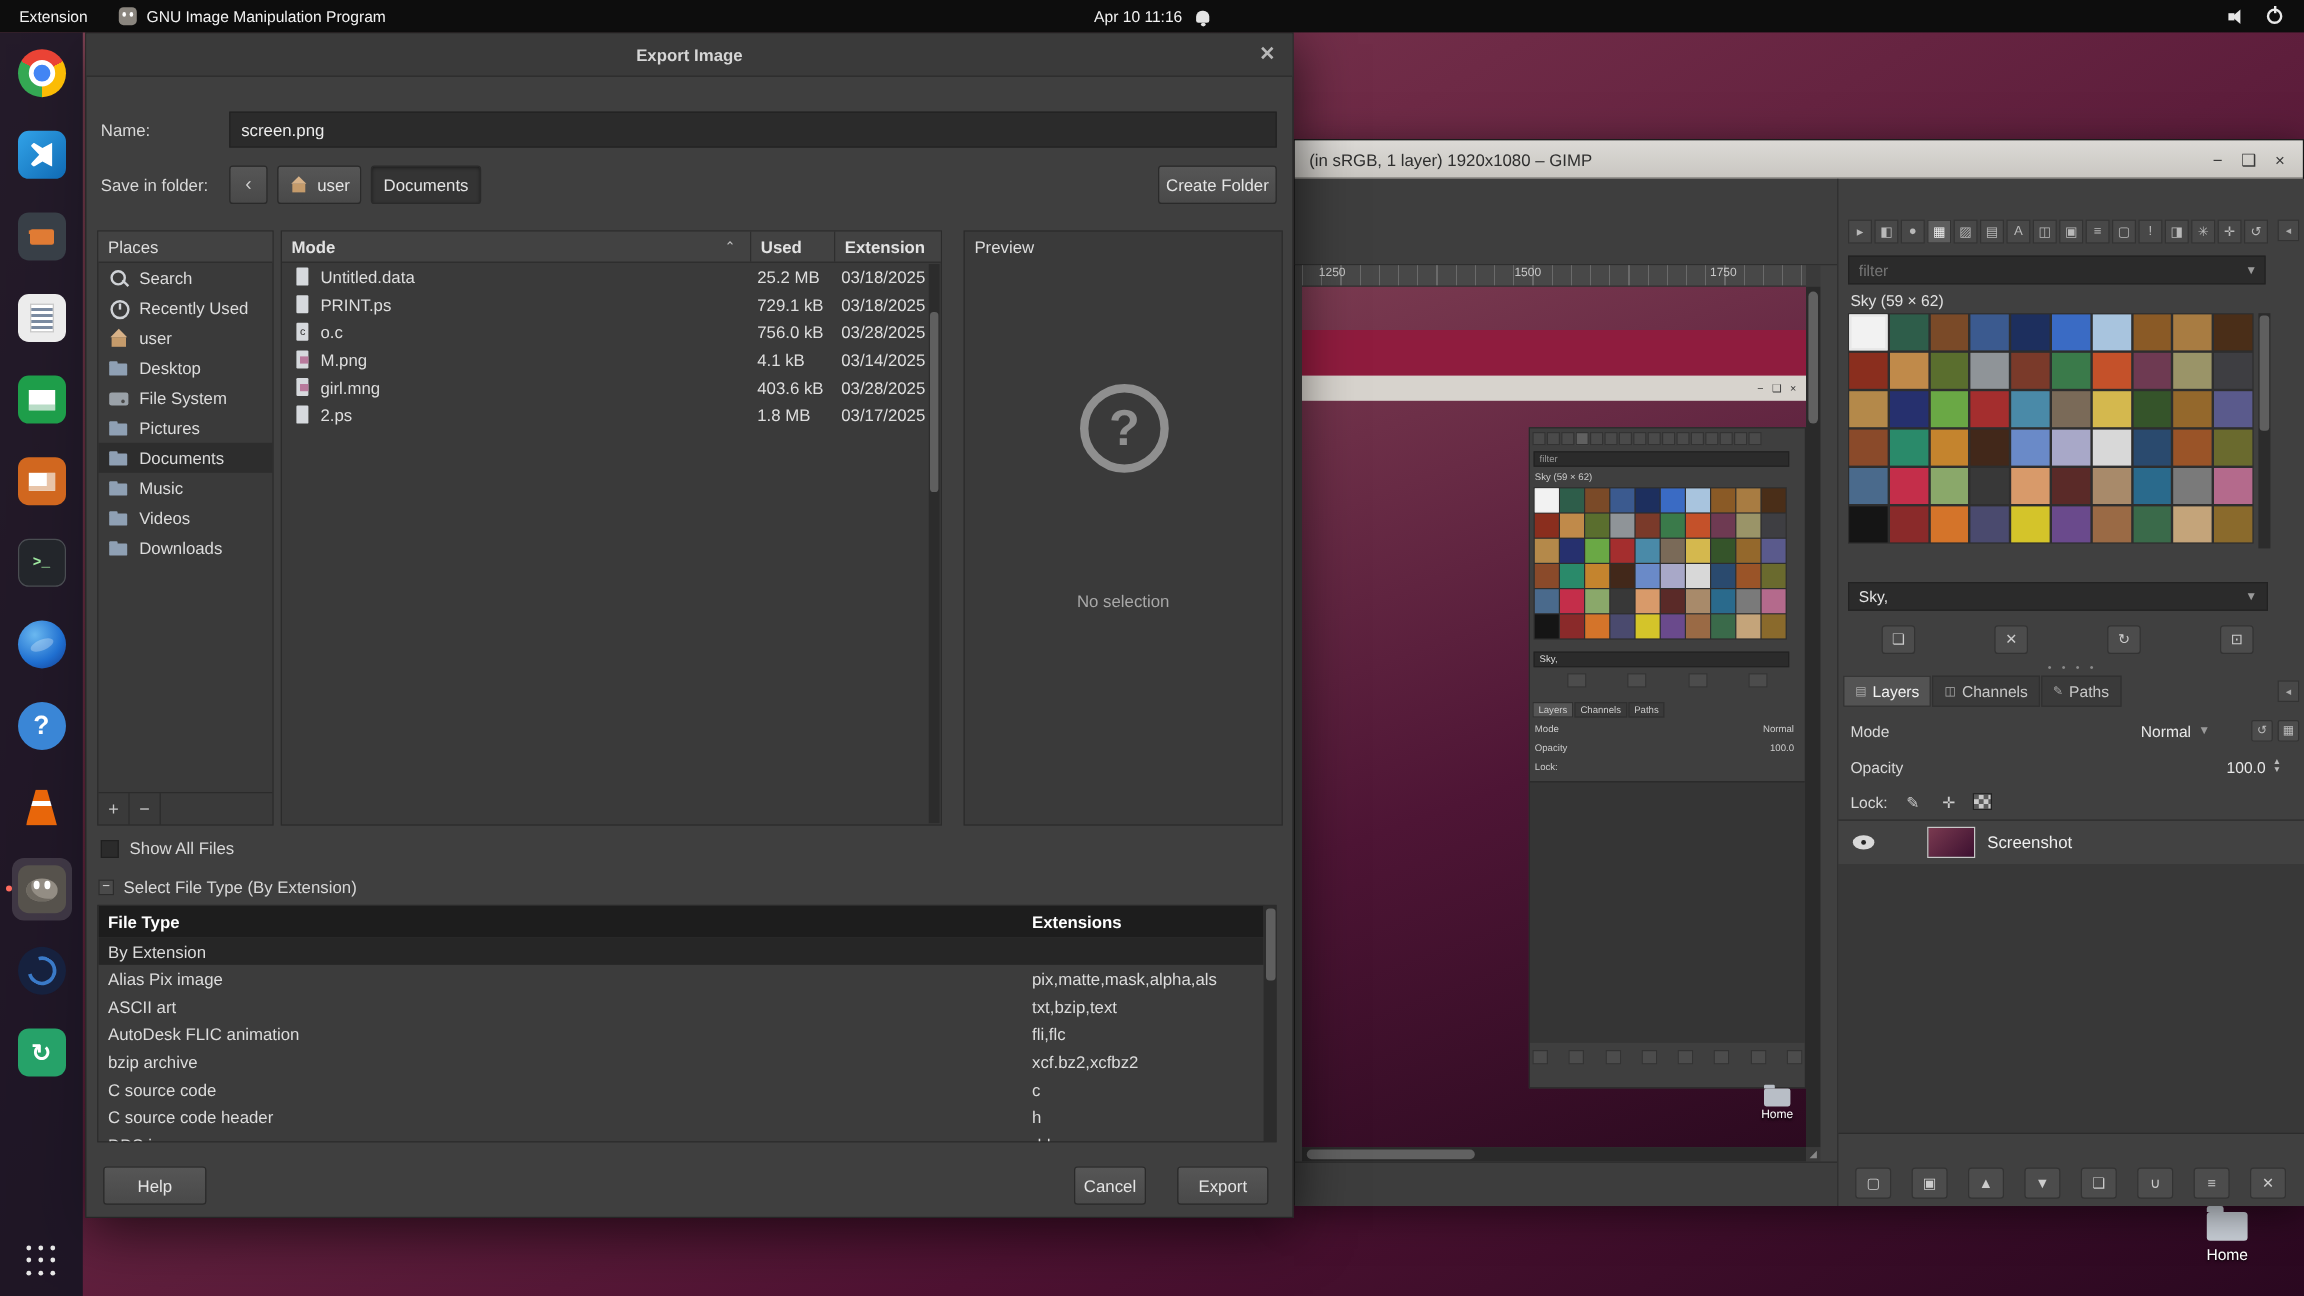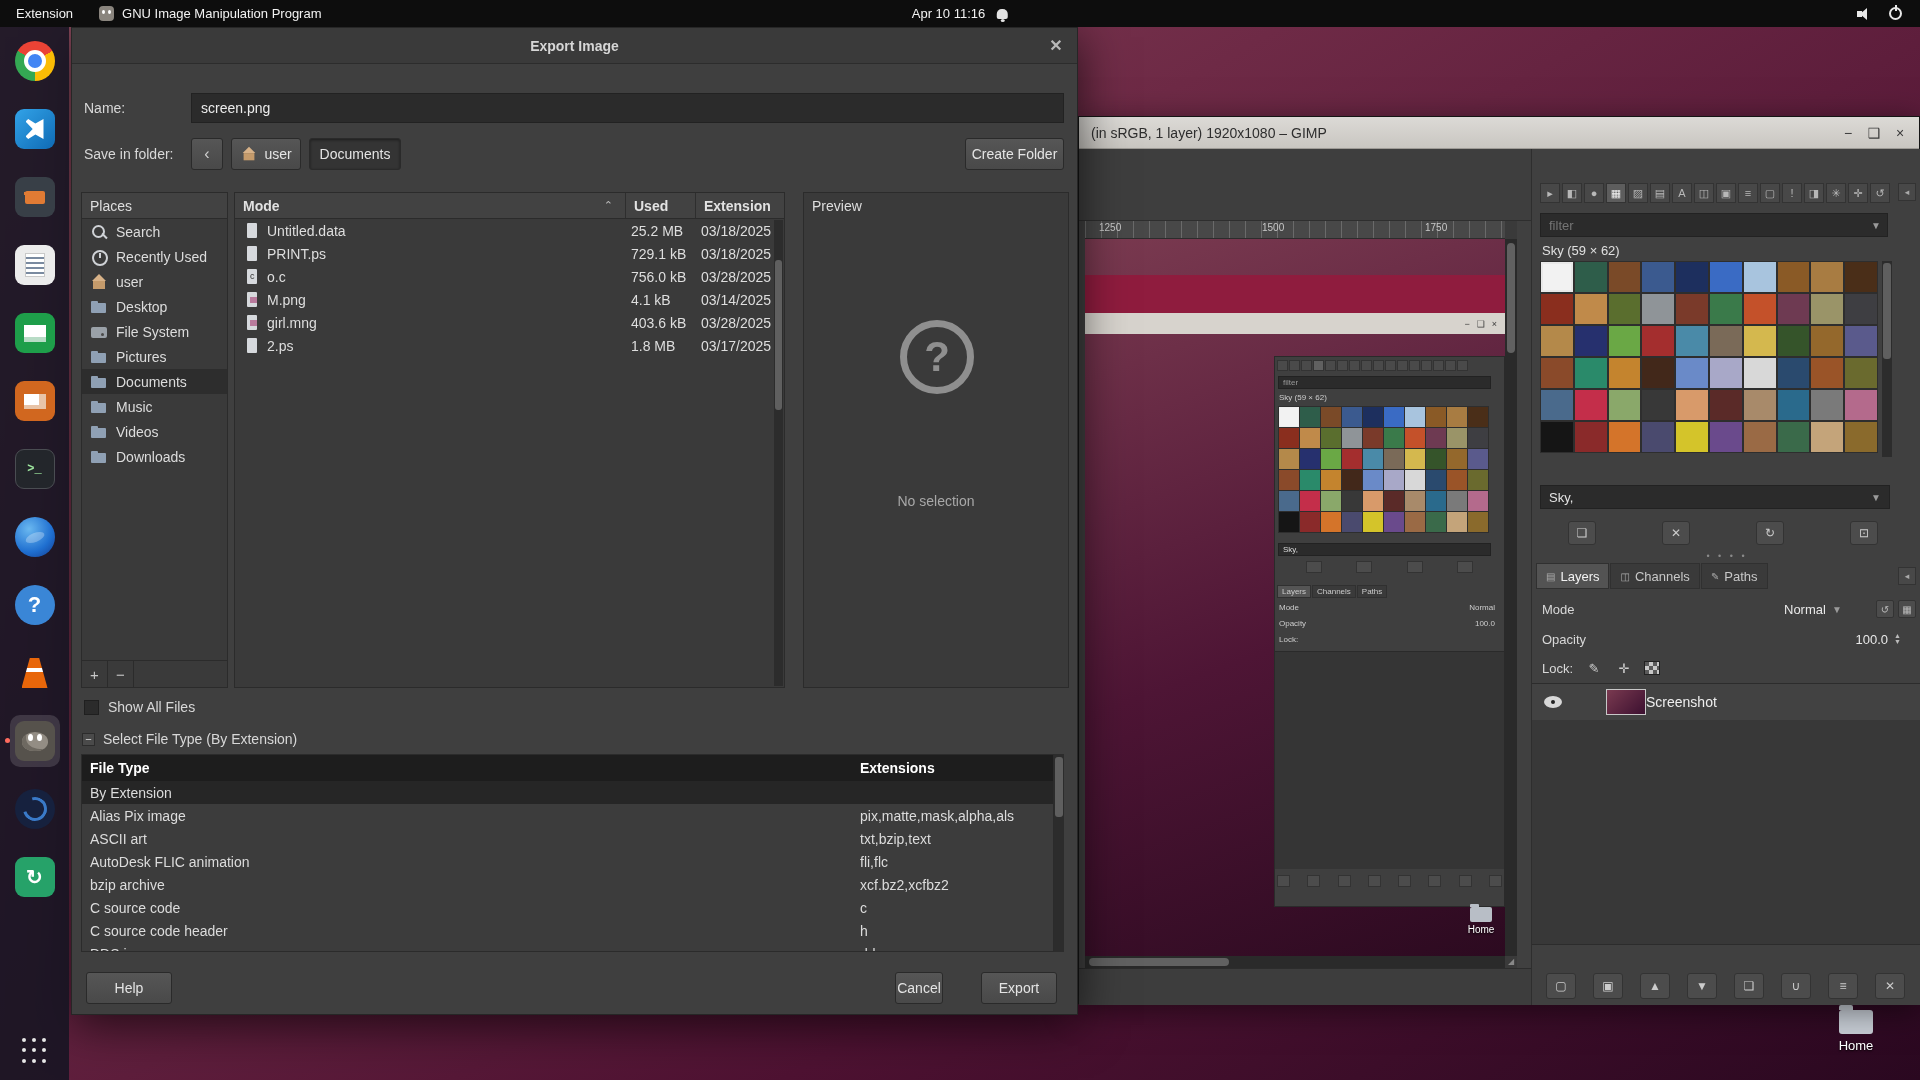--- a/index.html
+++ b/index.html
@@ -110,21 +110,21 @@
 .oval{position:absolute;left:282px;width:74px;text-align:right;color:#e8e8e8}
 .spin{position:absolute;left:362px;display:flex;flex-direction:column;font-size:7px;color:#bbb;line-height:6px}
 .lockicons{position:absolute;left:52px;display:flex;gap:10px;align-items:center}
 .lockg{width:20px;height:18px;display:flex;align-items:center;justify-content:center;color:#ccc;font-size:13px}
 .checker{width:16px;height:14px;background:repeating-conic-gradient(#c8c8c8 0 25%,#5a5a5a 0 50%);background-size:8px 8px;border:1px solid #222}
 .layerlist{position:absolute;left:0;top:534px;width:390px;height:262px;background:#383838;border-top:1px solid #2c2c2c;border-bottom:1px solid #2c2c2c}
 .layerrow{position:absolute;left:0;top:0;width:390px;height:36px;background:#424242;display:flex;align-items:center}
 .eye{width:18px;height:12px;background:#d8d8d8;border-radius:50%;position:relative;margin-left:12px}
 .eye::after{content:"";position:absolute;left:7px;top:4px;width:4px;height:4px;background:#222;border-radius:50%}
 .layer-thumb{width:40px;height:26px;border:1px solid #c8c8c8;background:linear-gradient(135deg,#7a3a50,#3c1030);margin-left:44px}
-.layername{font-size:14px;color:#eee}
+.layername{margin-left:10px;font-size:14px;color:#eee}
 .bbar{position:absolute;left:0;top:824px;width:390px;height:28px}
 .bbtn{position:absolute;top:0;width:30px;height:26px;background:#4c4c4c;border:1px solid #333;border-radius:3px;color:#ccc;font-size:12px;display:flex;align-items:center;justify-content:center}
 
 
 .mini{position:absolute;left:189px;top:117px;width:231px;height:551px;background:#3f3f3f;border:1px solid #2a2a2a;font-size:8px;color:#ccc}
 .minitabs{position:absolute;left:2px;top:3px;display:flex;gap:1px}
 .minitabs i{width:11px;height:11px;background:#4a4a4a;border:1px solid #333}
 .minitabs i.on{background:#606060}
 .minifilter{position:absolute;left:3px;top:19px;width:213px;height:13px;background:#2b2b2b;border:1px solid #222;color:#999;padding:1px 4px}
 .minisky{position:absolute;left:4px;top:36px}
@@ -200,21 +200,21 @@
 .exp-ic{width:13px;height:13px;background:#4a4a4a;border:1px solid #2c2c2c;color:#ddd;font-size:11px;line-height:11px;text-align:center}
 .ftable{position:absolute;left:9px;top:726px;width:973px;height:198px;background:#3c3c3c;border:1px solid #2b2b2b;overflow:hidden}
 .ft-head{display:grid;grid-template-columns:770px 1fr;height:26px;background:#1d1d1d;color:#fff;font-weight:700;align-items:center}
 .ft-head .c{padding-left:8px}
 .type-row{display:grid;grid-template-columns:770px 1fr;height:23px;align-items:center;color:#dcdcdc}
 .type-row .c{padding-left:8px}
 .type-row.sel{background:#262626}
 .ftsb{position:absolute;left:982px;top:726px;width:10px;height:198px;background:#2c2c2c}
 .ftsb i{position:absolute;left:1px;top:3px;width:8px;height:60px;background:#5f5f5f;border-radius:3px}
 .btn-help{position:absolute;left:14px;top:944px;width:86px;height:32px}
-.btn-cancel{position:absolute;left:823px;top:944px;width:48px;height:32px}
+.btn-cancel{position:absolute;left:823px;top:944px;width:60px;height:32px}
 .btn-export{position:absolute;left:909px;top:944px;width:76px;height:32px}
 </style>
 </head>
 <body>
 
 <div class="screen">
 
   <div class="gimp-win">
     <div class="g-title">
       <span class="t">(in sRGB, 1 layer) 1920x1080 – GIMP</span>

